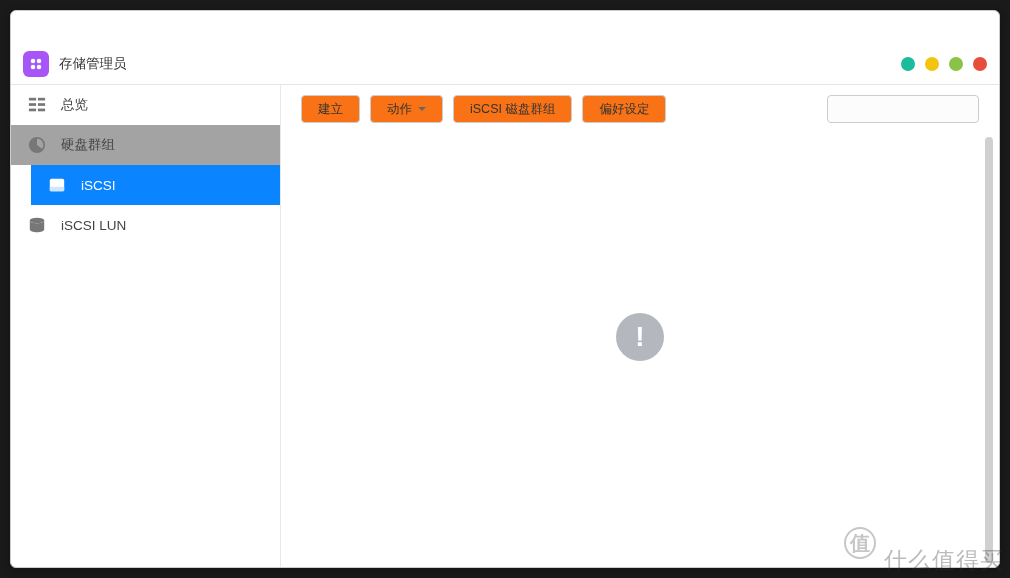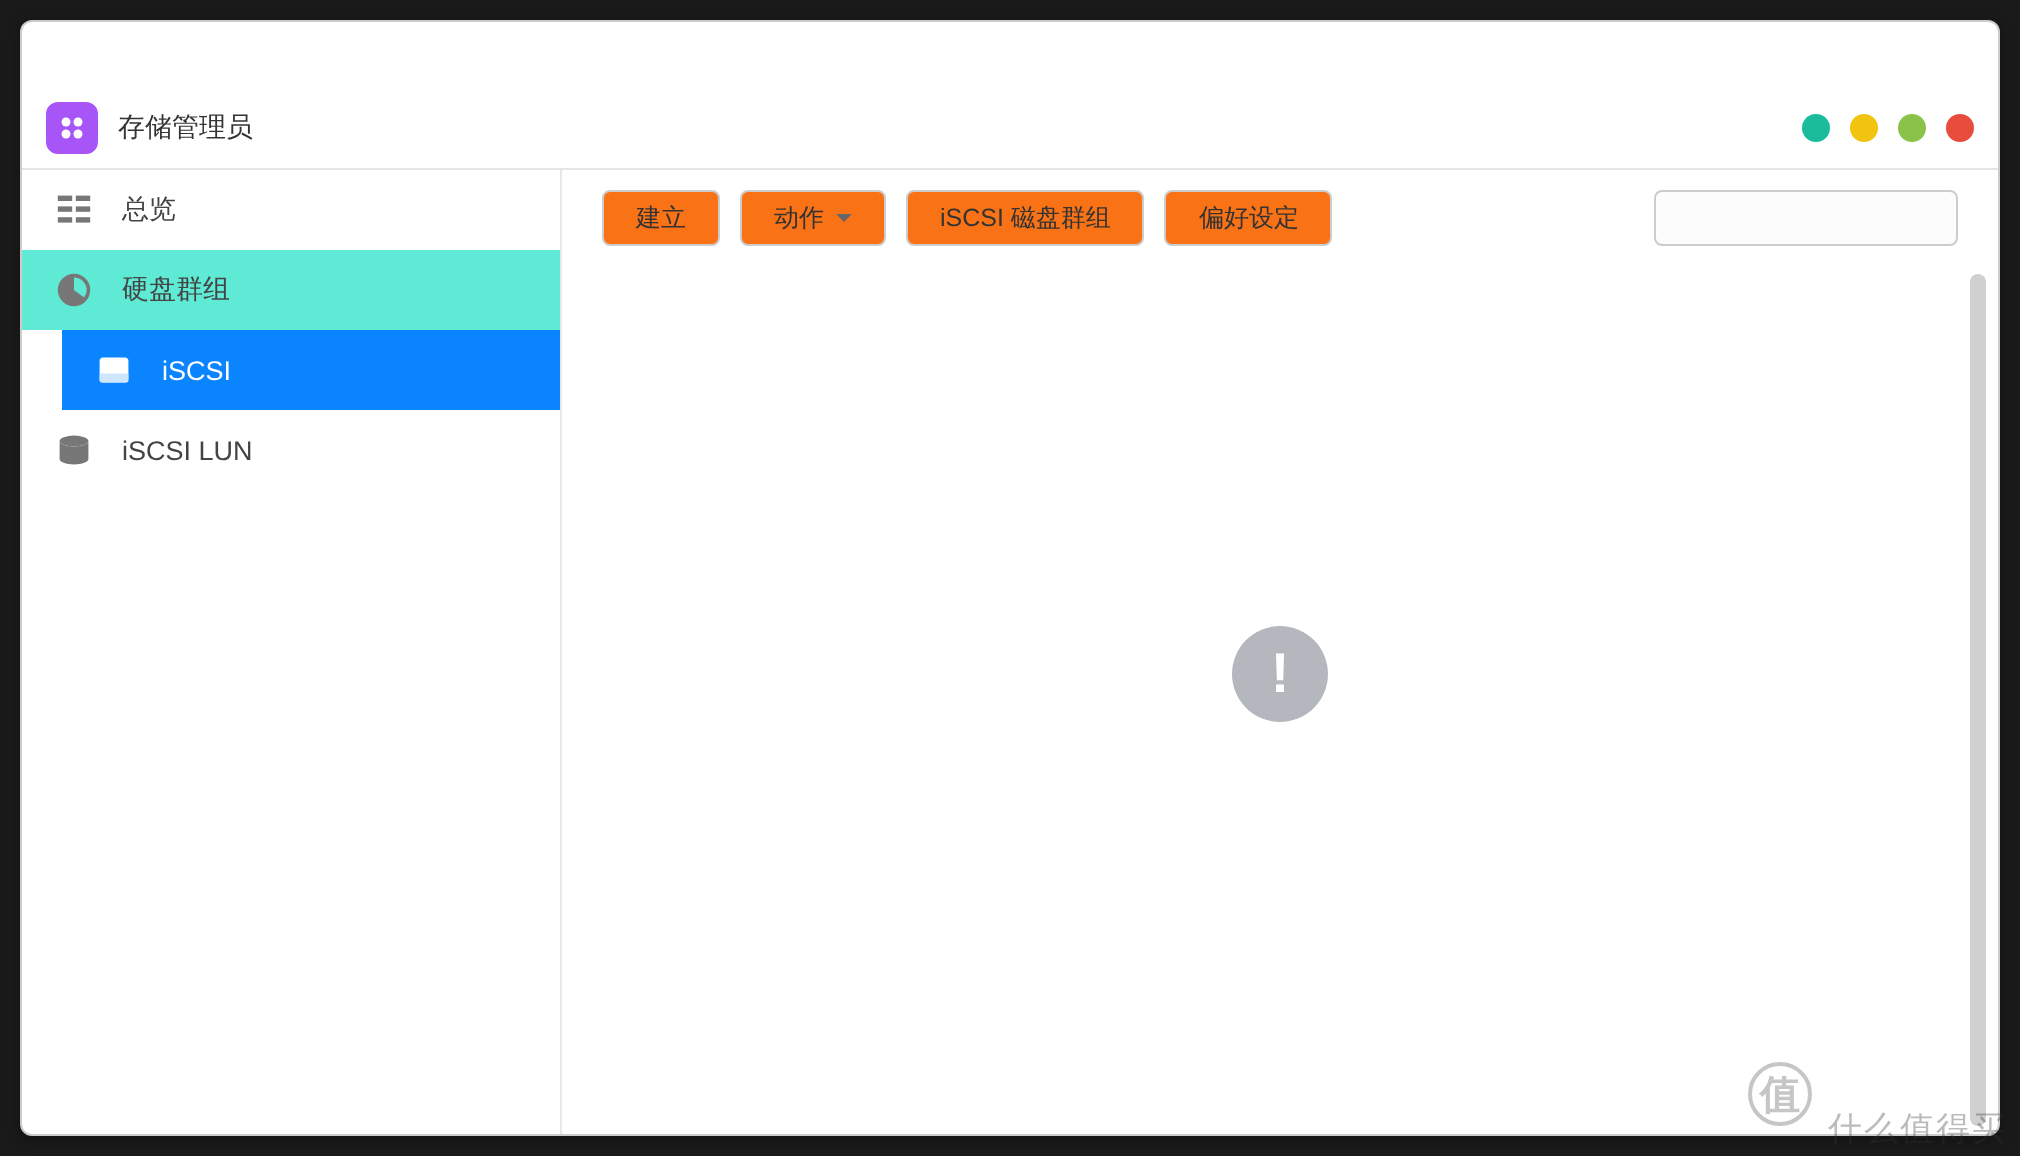--- a/index.html
+++ b/index.html
@@ -12,38 +12,38 @@
     .win-controls { display: flex; gap: 10px; }
     .win-dot { width: 14px; height: 14px; border-radius: 50%; }
     .dot-teal { background: #1abc9c; }
     .dot-yellow { background: #f1c40f; }
     .dot-green { background: #8bc34a; }
     .dot-red { background: #e74c3c; }
     .body { flex: 1; display: flex; overflow: hidden; }
     .sidebar { width: 270px; border-right: 1px solid #e8e8e8; display: flex; flex-direction: column; }
     .side-item { height: 40px; display: flex; align-items: center; padding: 0 16px; font-size: 13.5px; color: #444; cursor: pointer; gap: 14px; }
     .side-item.active { background: #0a84ff; color: #fff; margin-left: 20px; }
-    .side-item.shaded { background: #5eead4; }
+    .side-item.shaded { background: #a3a3a3; }
     .side-icon { width: 20px; height: 20px; display: flex; align-items: center; justify-content: center; }
     .main { flex: 1; display: flex; flex-direction: column; }
     .toolbar { height: 48px; display: flex; align-items: center; padding: 0 20px; gap: 10px; }
     .btn { height: 28px; padding: 0 16px; border: 1px solid #ccc; border-radius: 4px; background: #f97316; font-size: 12.5px; color: #333; cursor: pointer; display: flex; align-items: center; gap: 4px; }
     .caret { width: 0; height: 0; border-left: 4px solid transparent; border-right: 4px solid transparent; border-top: 4px solid #666; margin-left: 2px; }
     .spacer { flex: 1; }
     .search { width: 152px; height: 28px; border: 1px solid #ccc; border-radius: 4px; display: flex; align-items: center; padding: 0 8px; background: #fcfcfc; }
     .search svg { width: 14px; height: 14px; fill: #aaa; }
     .search input { border: none; outline: none; flex: 1; margin-left: 6px; font-size: 12px; background: transparent; }
     .content { flex: 1; position: relative; display: flex; flex-direction: column; align-items: center; justify-content: center; }
     .scrollbar { position: absolute; right: 6px; top: 4px; bottom: 4px; width: 8px; background: #d0d0d0; border-radius: 4px; }
     .empty-circle { width: 48px; height: 48px; border-radius: 50%; background: #b4b7bd; display: flex; align-items: center; justify-content: center; margin-bottom: 26px; }
     .empty-circle span { color: #fff; font-size: 28px; font-weight: bold; }
     .empty-text { font-size: 13px; color: #333; }
     .empty-text a { color: #0a6cff; text-decoration: underline; cursor: pointer; }
     .watermark { position: absolute; right: 6px; bottom: 2px; display: flex; align-items: center; gap: 8px; opacity: 0.33; pointer-events: none; }
-    .watermark-text { font-size: 17px; color: #333; letter-spacing: 1px; font-weight: 500; margin-top: 35px; }
+    .watermark-text { font-size: 23px; color: #333; letter-spacing: 1px; font-weight: 500; margin-top: 35px; }
     .wm-icon { width: 32px; height: 32px; border: 2.3px solid #555; border-radius: 50%; display:flex; align-items:center; justify-content:center; font-size:20px; color:#555; font-weight:bold; }
   </style>
 </head>
 <body>
 
 <div class="window">
   <div class="titlebar">
     <div class="app-icon">
       <svg viewBox="0 0 24 24">
           <circle cx="8" cy="8" r="3"></circle>

